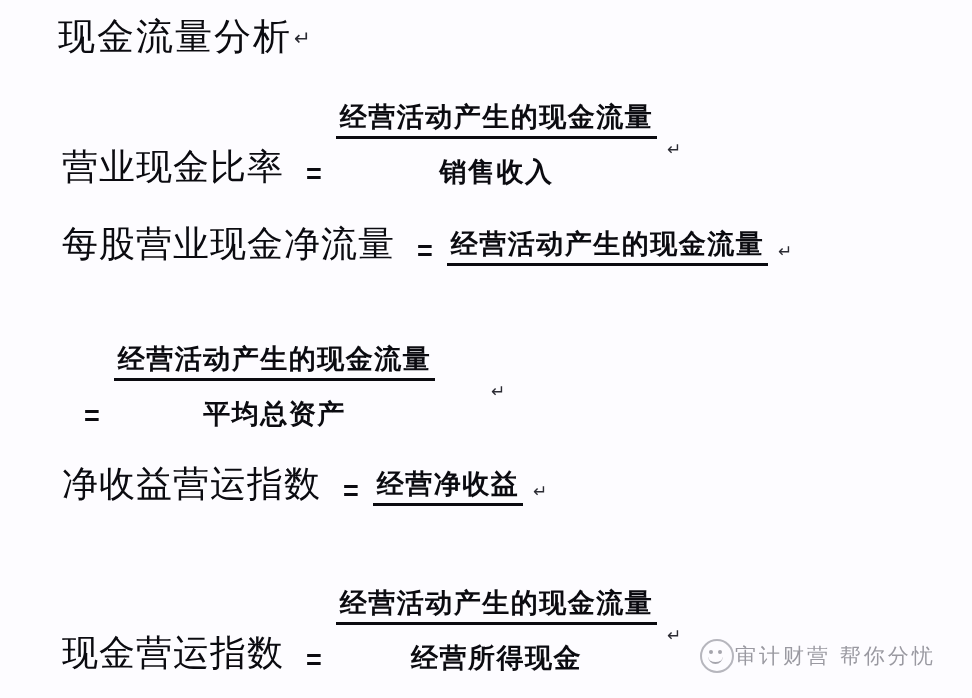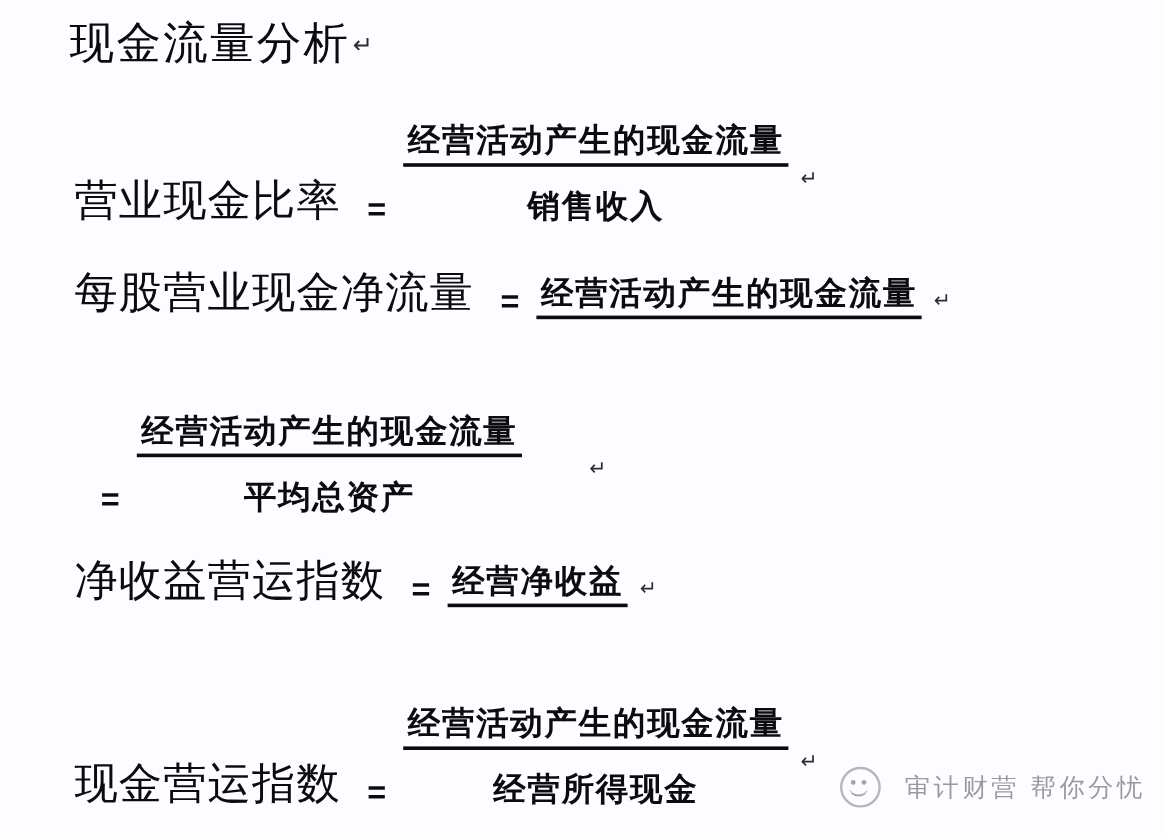--- a/index.html
+++ b/index.html
@@ -106,21 +106,21 @@
   }
   .frac-ret.far { right: -70px; }
 
   
   .watermark {
     position: absolute;
     left: 700px;
     top: 639px;
     display: flex;
     align-items: center;
-    gap: 20px;
+    gap: 1px;
     opacity: 0.55;
   }
   .wm-logo {
     width: 30px;
     height: 30px;
     border-radius: 50%;
     border: 2px solid #7d7d88;
     position: relative;
     flex: 0 0 auto;
     background: #fdfcff;

